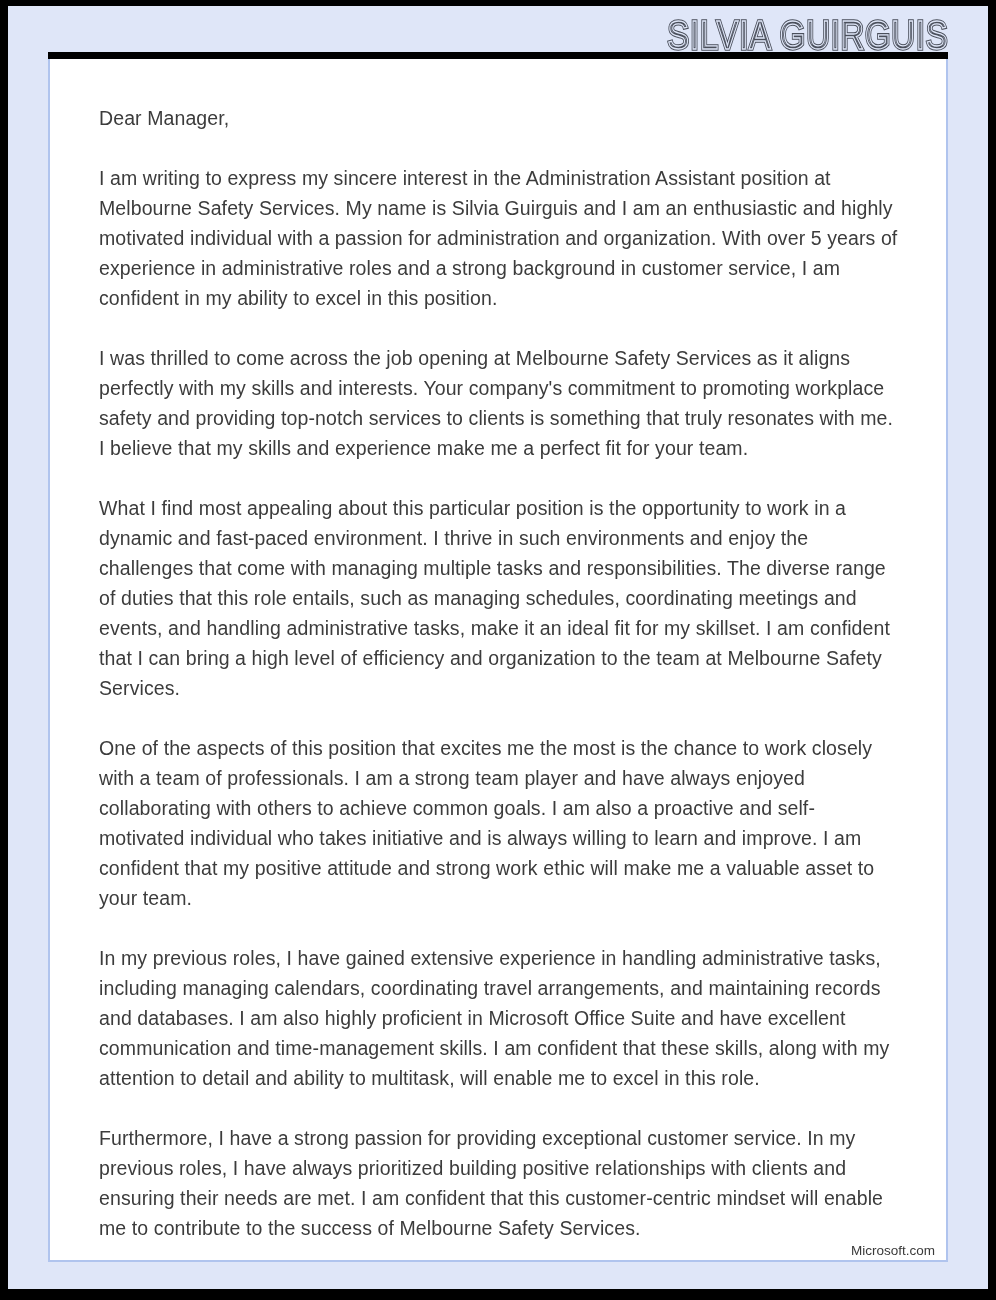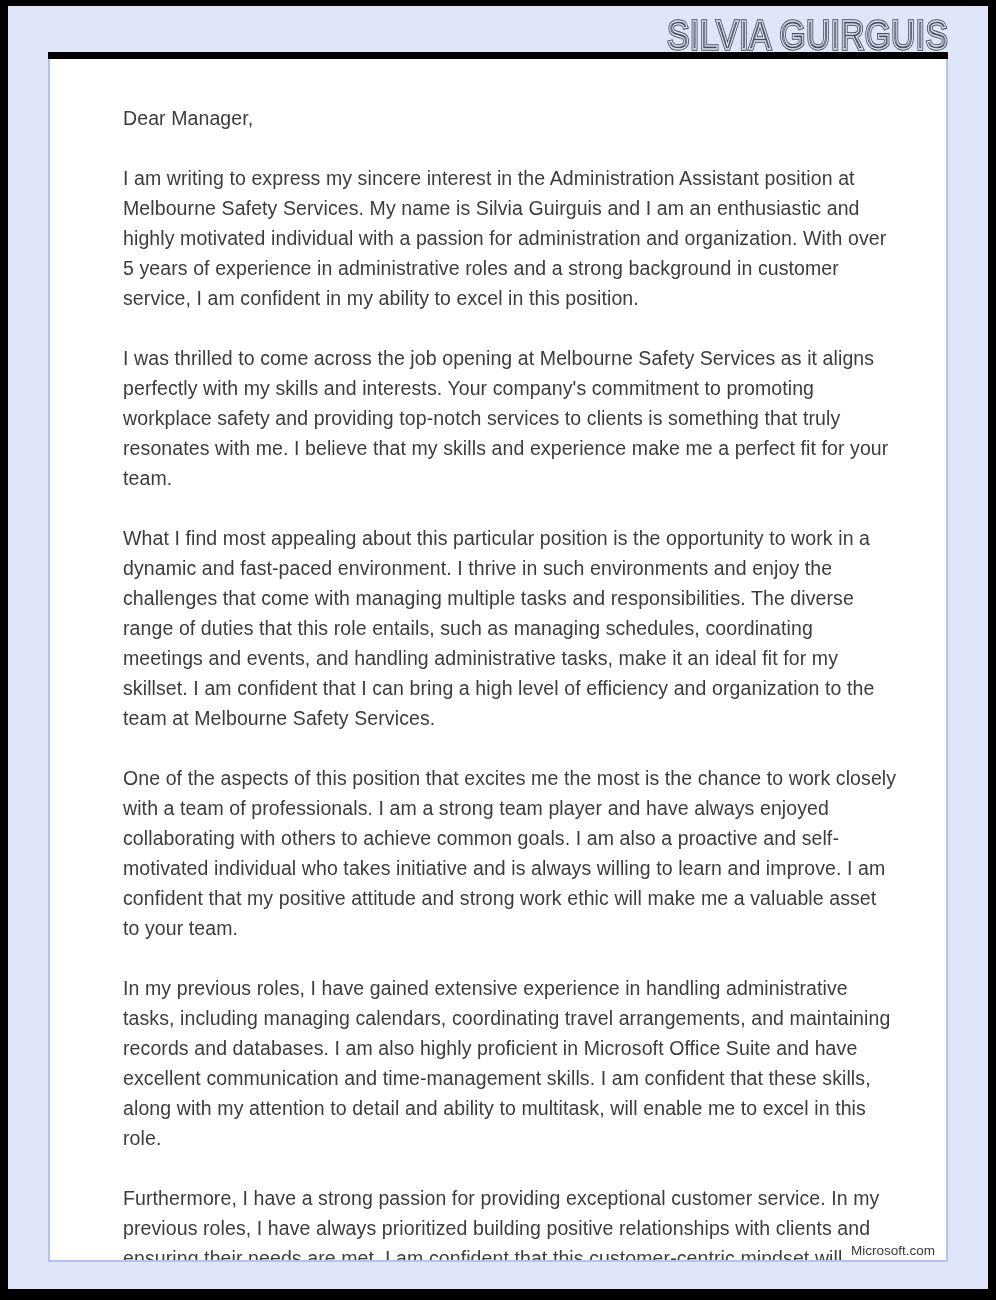--- a/index.html
+++ b/index.html
@@ -66,21 +66,20 @@
     border-top: none;
     padding: 44px 48px 0 49px;
     overflow: hidden;
   }
   .page p {
     font-size: 19.5px;
     line-height: 30px;
     color: #3c3c3c;
     margin-bottom: 30px;
     letter-spacing: 0.1px;
-    margin-left: 24px;
   }
   .watermark {
     position: absolute;
     right: 11px;
     bottom: 1px;
     font-size: 13.5px;
     line-height: 17px;
     color: #3a3a3a;
     background: #fff;
     padding-left: 6px;

